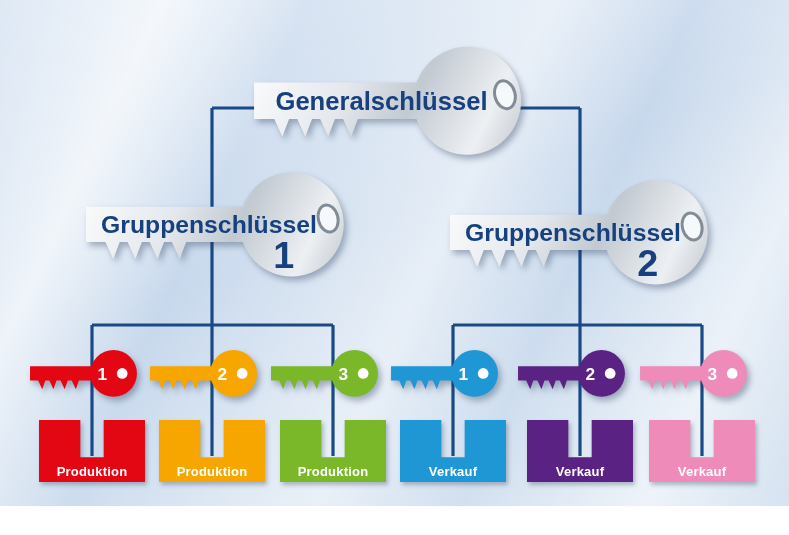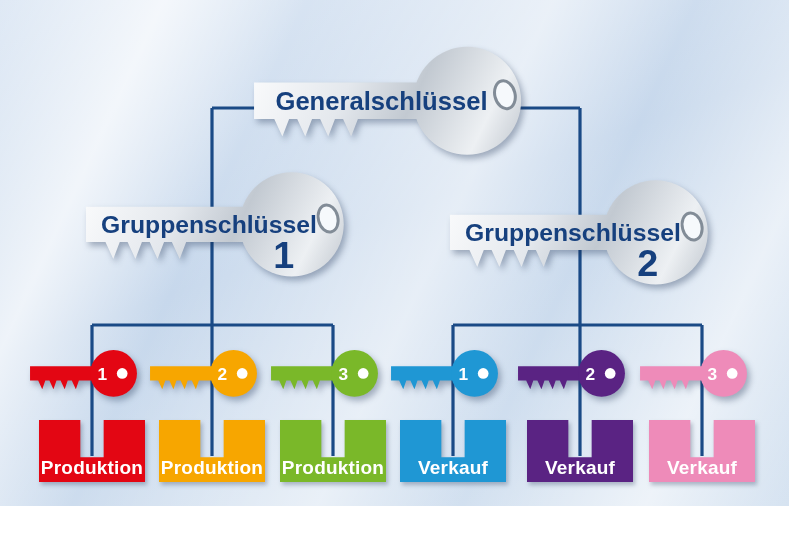--- a/index.html
+++ b/index.html
@@ -13,21 +13,21 @@
       linear-gradient(160deg, #dfe9f5 0%, #c7d8ec 45%, #d6e3f1 100%);
   }
   svg.lines{position:absolute;left:0;top:0;z-index:1;}
   .key{position:absolute;z-index:2;filter:drop-shadow(3px 4px 3px rgba(25,45,80,0.35));}
   .stage svg text{font-family:"Liberation Sans",sans-serif;font-weight:bold;}
   .lock-wrap{position:absolute;top:420px;width:106px;height:62px;z-index:2;
     filter:drop-shadow(2px 3px 2px rgba(25,45,80,0.30));}
   .lock{position:relative;width:100%;height:100%;
     clip-path:polygon(0 0,39% 0,39% 60%,61% 60%,61% 0,100% 0,100% 100%,0 100%);}
   .lock-label{position:absolute;bottom:3px;left:0;width:100%;text-align:center;
-    color:#ffffff;font-weight:bold;font-size:19px;letter-spacing:0.2px;}
+    color:#ffffff;font-weight:bold;font-size:13px;letter-spacing:0.2px;}
 </style>
 </head>
 <body>
 
 <div class="stage">
 
   <svg class="lines" width="789" height="535" viewBox="0 0 789 535">
     <path d="M212 108 H580 M212 108 V456 M580 108 V456
              M92 325 H333 M453 325 H702
              M92 325 V456 M333 325 V456 M453 325 V456 M702 325 V456" fill="none" stroke-width="3.2" stroke="#1a4a86"></path>

